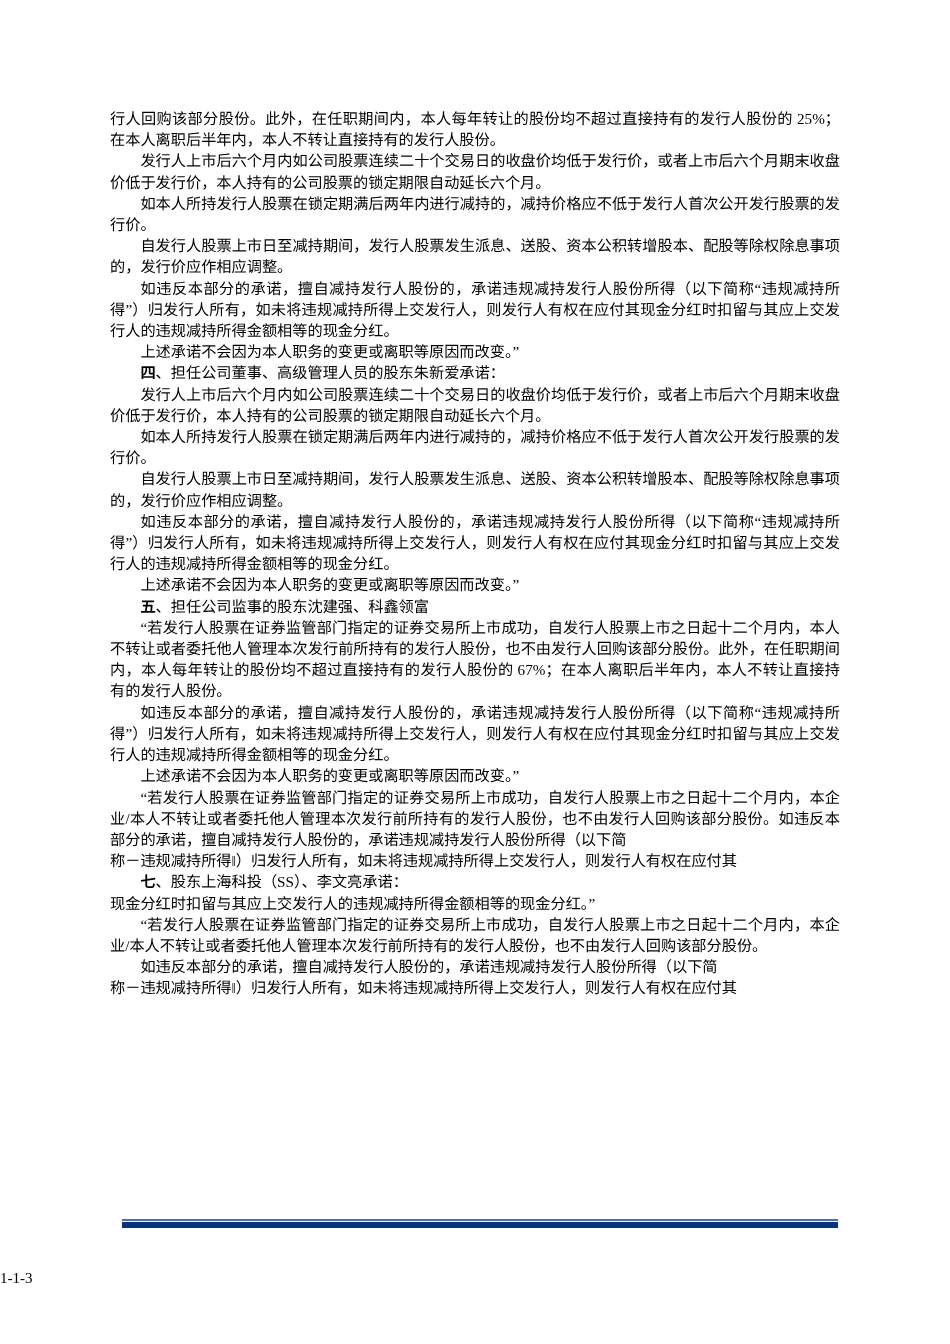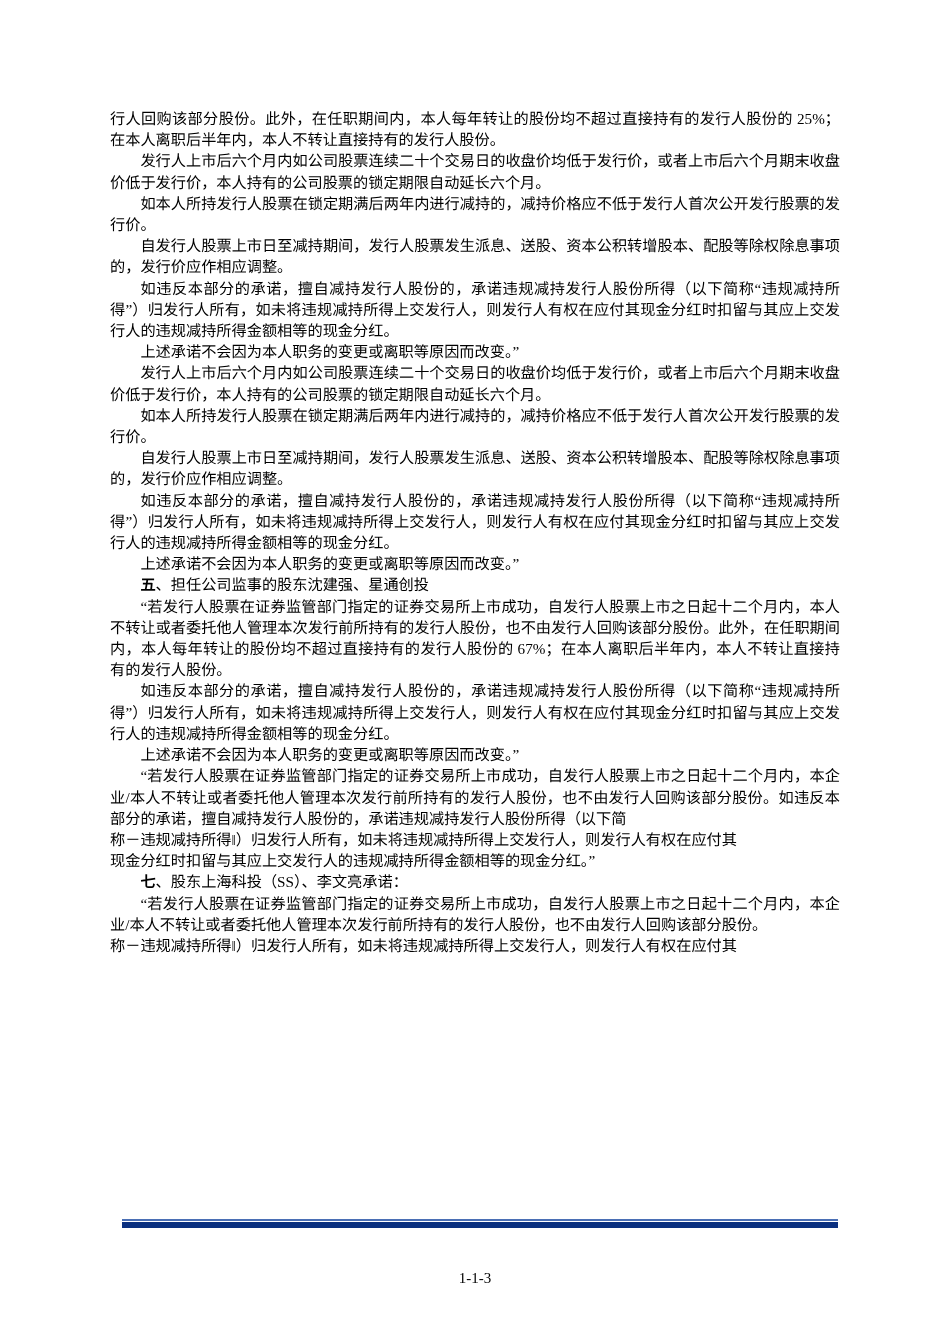--- a/index.html
+++ b/index.html
@@ -66,54 +66,56 @@
   .rule .rule-thick {
     height: 6px;
     background: #0a3080;
     width: 100%;
   }
   .footer {
     position: absolute;
     left: 0;
     top: 1268px;
     width: 950px;
-    text-align: center;
+    text-align: left;
     font-size: 15px;
     line-height: 20px;
     font-family: "Liberation Serif", "DejaVu Serif", serif;
     color: #000000;
   }
 </style>
 </head>
 <body>
 
 <div class="page">
 
   <div class="content" id="content-root">
       <p class="para noindent">行人回购该部分股份。此外，在任职期间内，本人每年转让的股份均不超过直接持有的发行人股份的 25%；在本人离职后半年内，本人不转让直接持有的发行人股份。</p>
       <p class="para">发行人上市后六个月内如公司股票连续二十个交易日的收盘价均低于发行价，或者上市后六个月期末收盘价低于发行价，本人持有的公司股票的锁定期限自动延长六个月。</p>
       <p class="para">如本人所持发行人股票在锁定期满后两年内进行减持的，减持价格应不低于发行人首次公开发行股票的发行价。</p>
       <p class="para">自发行人股票上市日至减持期间，发行人股票发生派息、送股、资本公积转增股本、配股等除权除息事项的，发行价应作相应调整。</p>
       <p class="para">如违反本部分的承诺，擅自减持发行人股份的，承诺违规减持发行人股份所得（以下简称“违规减持所得”）归发行人所有，如未将违规减持所得上交发行人，则发行人有权在应付其现金分红时扣留与其应上交发行人的违规减持所得金额相等的现金分红。</p>
       <p class="para">上述承诺不会因为本人职务的变更或离职等原因而改变。”</p>
+      <p class="para"><span class="ordinal">四</span><span>、担任公司董事、高级管理人员的股东朱新爱承诺：</span></p>
       <p class="para noindent"> </p>
       <p class="para">发行人上市后六个月内如公司股票连续二十个交易日的收盘价均低于发行价，或者上市后六个月期末收盘价低于发行价，本人持有的公司股票的锁定期限自动延长六个月。</p>
       <p class="para">如本人所持发行人股票在锁定期满后两年内进行减持的，减持价格应不低于发行人首次公开发行股票的发行价。</p>
       <p class="para">自发行人股票上市日至减持期间，发行人股票发生派息、送股、资本公积转增股本、配股等除权除息事项的，发行价应作相应调整。</p>
       <p class="para">如违反本部分的承诺，擅自减持发行人股份的，承诺违规减持发行人股份所得（以下简称“违规减持所得”）归发行人所有，如未将违规减持所得上交发行人，则发行人有权在应付其现金分红时扣留与其应上交发行人的违规减持所得金额相等的现金分红。</p>
       <p class="para">上述承诺不会因为本人职务的变更或离职等原因而改变。”</p>
-      <p class="para"><span class="ordinal">五</span><span>、担任公司监事的股东沈建强、星通创投</span></p>
+      <p class="para"><span class="ordinal">五</span><span>、担任公司监事的股东沈建强、科鑫领富</span></p>
       <p class="para">“若发行人股票在证券监管部门指定的证券交易所上市成功，自发行人股票上市之日起十二个月内，本人不转让或者委托他人管理本次发行前所持有的发行人股份，也不由发行人回购该部分股份。此外，在任职期间内，本人每年转让的股份均不超过直接持有的发行人股份的 67%；在本人离职后半年内，本人不转让直接持有的发行人股份。</p>
       <p class="para">如违反本部分的承诺，擅自减持发行人股份的，承诺违规减持发行人股份所得（以下简称“违规减持所得”）归发行人所有，如未将违规减持所得上交发行人，则发行人有权在应付其现金分红时扣留与其应上交发行人的违规减持所得金额相等的现金分红。</p>
       <p class="para">上述承诺不会因为本人职务的变更或离职等原因而改变。”</p>
       <p class="para">“若发行人股票在证券监管部门指定的证券交易所上市成功，自发行人股票上市之日起十二个月内，本企业/本人不转让或者委托他人管理本次发行前所持有的发行人股份，也不由发行人回购该部分股份。如违反本部分的承诺，擅自减持发行人股份的，承诺违规减持发行人股份所得（以下简</p>
       <p class="para noindent">称－违规减持所得‖）归发行人所有，如未将违规减持所得上交发行人，则发行人有权在应付其</p>
+      <p class="para"><span class="ordinal">七</span><span>、股东上海科投（SS）、李文亮承诺：</span></p>
       <p class="para noindent">现金分红时扣留与其应上交发行人的违规减持所得金额相等的现金分红。”</p>
-      <p class="para"><span class="ordinal">七</span><span>、股东上海科投（SS）、李文亮承诺：</span></p>
       <p class="para">“若发行人股票在证券监管部门指定的证券交易所上市成功，自发行人股票上市之日起十二个月内，本企业/本人不转让或者委托他人管理本次发行前所持有的发行人股份，也不由发行人回购该部分股份。</p>
+      <p class="para">如违反本部分的承诺，擅自减持发行人股份的，承诺违规减持发行人股份所得（以下简</p>
       <p class="para noindent">称－违规减持所得‖）归发行人所有，如未将违规减持所得上交发行人，则发行人有权在应付其</p>
     </div>
 
   <div class="rule">
     <div class="rule-thin"></div>
     <div class="rule-gap"></div>
     <div class="rule-thick"></div>
   </div>
 
   <div class="footer">

